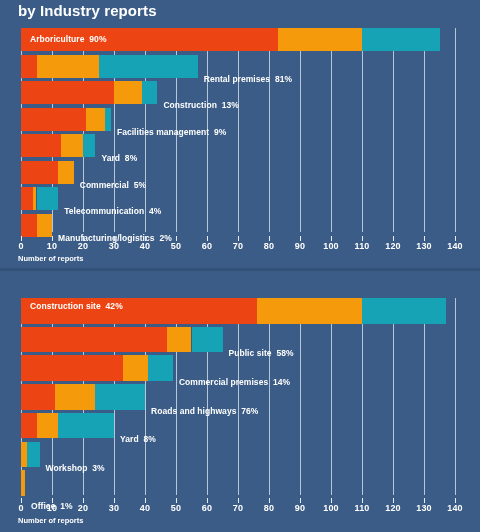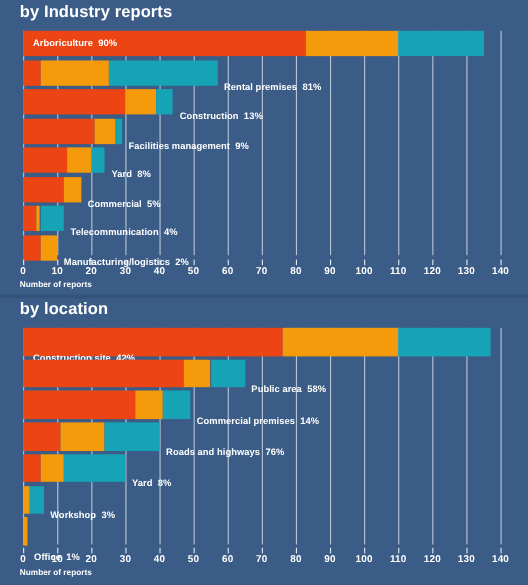--- a/index.html
+++ b/index.html
@@ -230,21 +230,20 @@
       <div class="tick" style="left: 424px;"></div>
       <div class="tick-label" style="left: 424px;">130</div>
       <div class="tick" style="left: 455px;"></div>
       <div class="tick-label" style="left: 455px;">140</div>
     </div>
 </div>
 
 <div class="divider" id="divider-mid" style="top:268px"></div>
 
 <div class="panel" id="panel-location">
-  <div class="panel-title">by location</div>
   <div class="plot" id="plot-location" style="top: 28px; height: 197px;">
     <div class="grid" id="grid-location">
         <div class="gridline" style="left: 21px;"></div>
         <div class="gridline" style="left: 52px;"></div>
         <div class="gridline" style="left: 83px;"></div>
         <div class="gridline" style="left: 114px;"></div>
         <div class="gridline" style="left: 145px;"></div>
         <div class="gridline" style="left: 176px;"></div>
         <div class="gridline" style="left: 207px;"></div>
         <div class="gridline" style="left: 238px;"></div>
@@ -255,27 +254,27 @@
         <div class="gridline" style="left: 393px;"></div>
         <div class="gridline" style="left: 424px;"></div>
         <div class="gridline" style="left: 455px;"></div>
       </div>
     <div class="bars" id="bars-location">
         <div class="bar-row" style="top: 0px; height: 25.5px;">
           <div class="seg" style="left: 21px; width: 235.6px; background: rgb(237, 68, 19);"></div>
           <div class="seg" style="left: 256.6px; width: 105.4px; background: rgb(245, 155, 11);"></div>
           <div class="seg" style="left: 362px; width: 83.7px; background: rgb(22, 163, 181);"></div>
         </div>
-        <div class="bar-label" style="left: 30px; top: 22px;"><span>Construction site</span>&nbsp;&nbsp;<span class="pct">42%</span></div>
+        <div class="bar-label" style="left: 30px; top: 3px;"><span>Construction site</span>&nbsp;&nbsp;<span class="pct">42%</span></div>
         <div class="bar-row" style="top: 28.7px; height: 25.5px;">
           <div class="seg" style="left: 21px; width: 145.7px; background: rgb(237, 68, 19);"></div>
           <div class="seg" style="left: 166.7px; width: 24.8px; background: rgb(245, 155, 11);"></div>
           <div class="seg" style="left: 191.5px; width: 31px; background: rgb(22, 163, 181);"></div>
         </div>
-        <div class="bar-label" style="left: 228.5px; top: 50.2px;"><span>Public area</span>&nbsp;&nbsp;<span class="pct">58%</span></div>
+        <div class="bar-label" style="left: 228.5px; top: 50.2px;"><span>Public site</span>&nbsp;&nbsp;<span class="pct">58%</span></div>
         <div class="bar-row" style="top: 57.4px; height: 25.5px;">
           <div class="seg" style="left: 21px; width: 102.3px; background: rgb(237, 68, 19);"></div>
           <div class="seg" style="left: 123.3px; width: 24.8px; background: rgb(245, 155, 11);"></div>
           <div class="seg" style="left: 148.1px; width: 24.8px; background: rgb(22, 163, 181);"></div>
         </div>
         <div class="bar-label" style="left: 178.9px; top: 78.9px;"><span>Commercial premises</span>&nbsp;&nbsp;<span class="pct">14%</span></div>
         <div class="bar-row" style="top: 86.1px; height: 25.5px;">
           <div class="seg" style="left: 21px; width: 34.1px; background: rgb(237, 68, 19);"></div>
           <div class="seg" style="left: 55.1px; width: 40.3px; background: rgb(245, 155, 11);"></div>
           <div class="seg" style="left: 95.4px; width: 49.6px; background: rgb(22, 163, 181);"></div>

